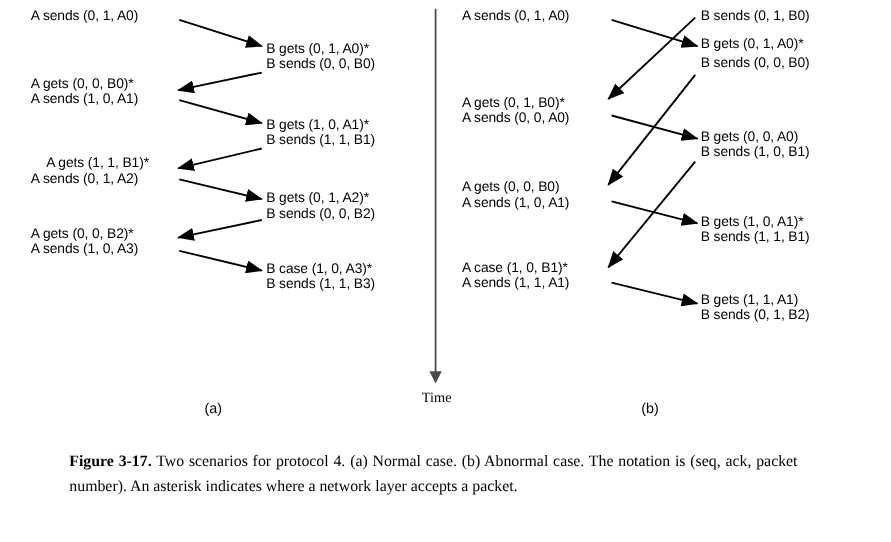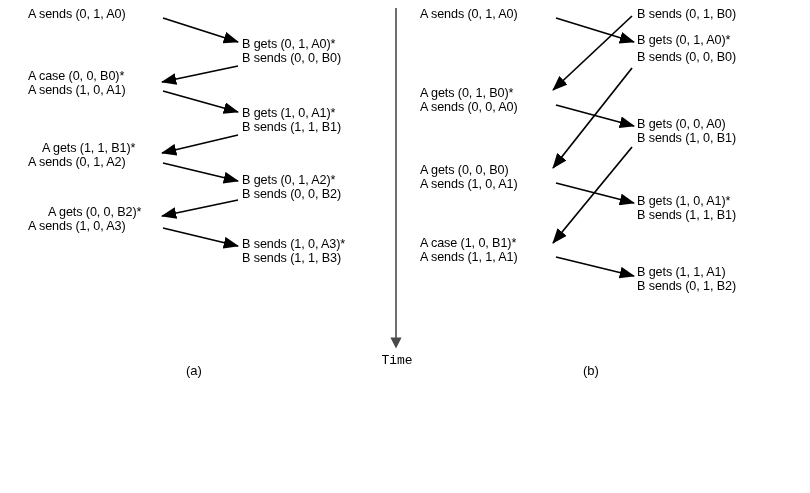--- a/index.html
+++ b/index.html
@@ -48,21 +48,21 @@
     white-space: pre;
     color: #000000;
   }
   
   #time-label {
     position: absolute;
     left: 371px;
     top: 353px;
     width: 52px;
     text-align: center;
-    font-family: Liberation Mono, monospace;
+    font-family: Liberation Serif, serif;
     font-size: 13px;
     color: #000000;
     white-space: pre;
   }
   
   #caption {
     position: absolute;
     left: 63px;
     top: 409px;
     width: 662px;
@@ -117,34 +117,34 @@
       <line x1="632" y1="147" x2="553" y2="243" marker-end="url(#arrowhead)"></line>
 
       <line x1="556" y1="183" x2="634" y2="203" marker-end="url(#arrowhead)"></line>
 
       <line x1="556" y1="257" x2="634" y2="276" marker-end="url(#arrowhead)"></line>
     </g>
   </svg>
 
   <div>
     <div class="evt" style="left:28px;  top:7px;">A sends (0, 1, A0)</div>
-    <div class="evt" style="left:28px;  top:69px;">A case (0, 0, B0)*</div>
+    <div class="evt" style="left:28px;  top:69px;">A gets (0, 0, B0)*</div>
     <div class="evt" style="left:28px;  top:83px;">A sends (1, 0, A1)</div>
     <div class="evt" style="left:42px;  top:141px;">A gets (1, 1, B1)*</div>
     <div class="evt" style="left:28px;  top:155px;">A sends (0, 1, A2)</div>
-    <div class="evt" style="left:28px;  top:205px;margin-left:20px;">A gets (0, 0, B2)*</div>
+    <div class="evt" style="left:28px;  top:205px;">A gets (0, 0, B2)*</div>
     <div class="evt" style="left:28px;  top:219px;">A sends (1, 0, A3)</div>
 
     <div class="evt right" style="left:242px; top:37px;">B gets (0, 1, A0)*</div>
     <div class="evt right" style="left:242px; top:51px;">B sends (0, 0, B0)</div>
     <div class="evt right" style="left:242px; top:106px;">B gets (1, 0, A1)*</div>
     <div class="evt right" style="left:242px; top:120px;">B sends (1, 1, B1)</div>
     <div class="evt right" style="left:242px; top:173px;">B gets (0, 1, A2)*</div>
     <div class="evt right" style="left:242px; top:187px;">B sends (0, 0, B2)</div>
-    <div class="evt right" style="left:242px; top:237px;">B sends (1, 0, A3)*</div>
+    <div class="evt right" style="left:242px; top:237px;">B case (1, 0, A3)*</div>
     <div class="evt right" style="left:242px; top:251px;">B sends (1, 1, B3)</div>
   </div>
 
   <div>
     <div class="evt" style="left:420px; top:7px;">A sends (0, 1, A0)</div>
     <div class="evt" style="left:420px; top:86px;">A gets (0, 1, B0)*</div>
     <div class="evt" style="left:420px; top:100px;">A sends (0, 0, A0)</div>
     <div class="evt" style="left:420px; top:163px;">A gets (0, 0, B0)</div>
     <div class="evt" style="left:420px; top:177px;">A sends (1, 0, A1)</div>
     <div class="evt" style="left:420px; top:236px;">A case (1, 0, B1)*</div>
@@ -159,14 +159,18 @@
     <div class="evt right" style="left:637px; top:208px;">B sends (1, 1, B1)</div>
     <div class="evt right" style="left:637px; top:265px;">B gets (1, 1, A1)</div>
     <div class="evt right" style="left:637px; top:279px;">B sends (0, 1, B2)</div>
   </div>
 
   <div id="time-label">Time</div>
 
   <div class="panel-letter" style="left:186px; top:363px;">(a)</div>
   <div class="panel-letter" style="left:583px; top:363px;">(b)</div>
 
+  <div id="caption">
+    <span class="fig-num">Figure 3-17.</span>
+    <span>Two scenarios for protocol 4. (a) Normal case. (b) Abnormal case. The notation is (seq, ack, packet number). An asterisk indicates where a network layer accepts a packet.</span>
+  </div>
 
 </div>
 
 </body></html>

